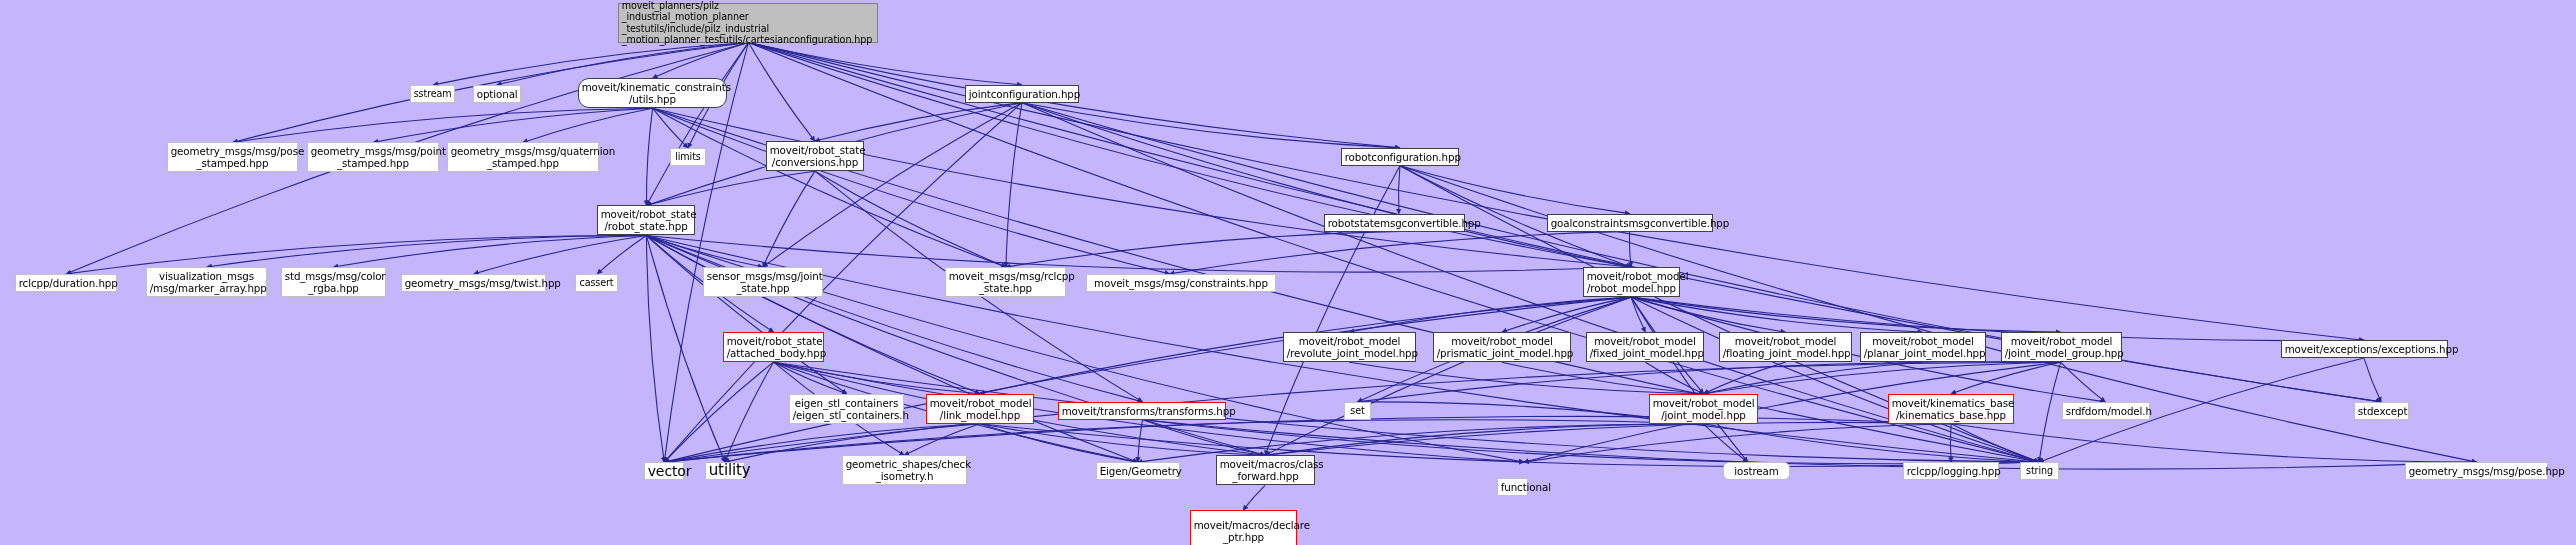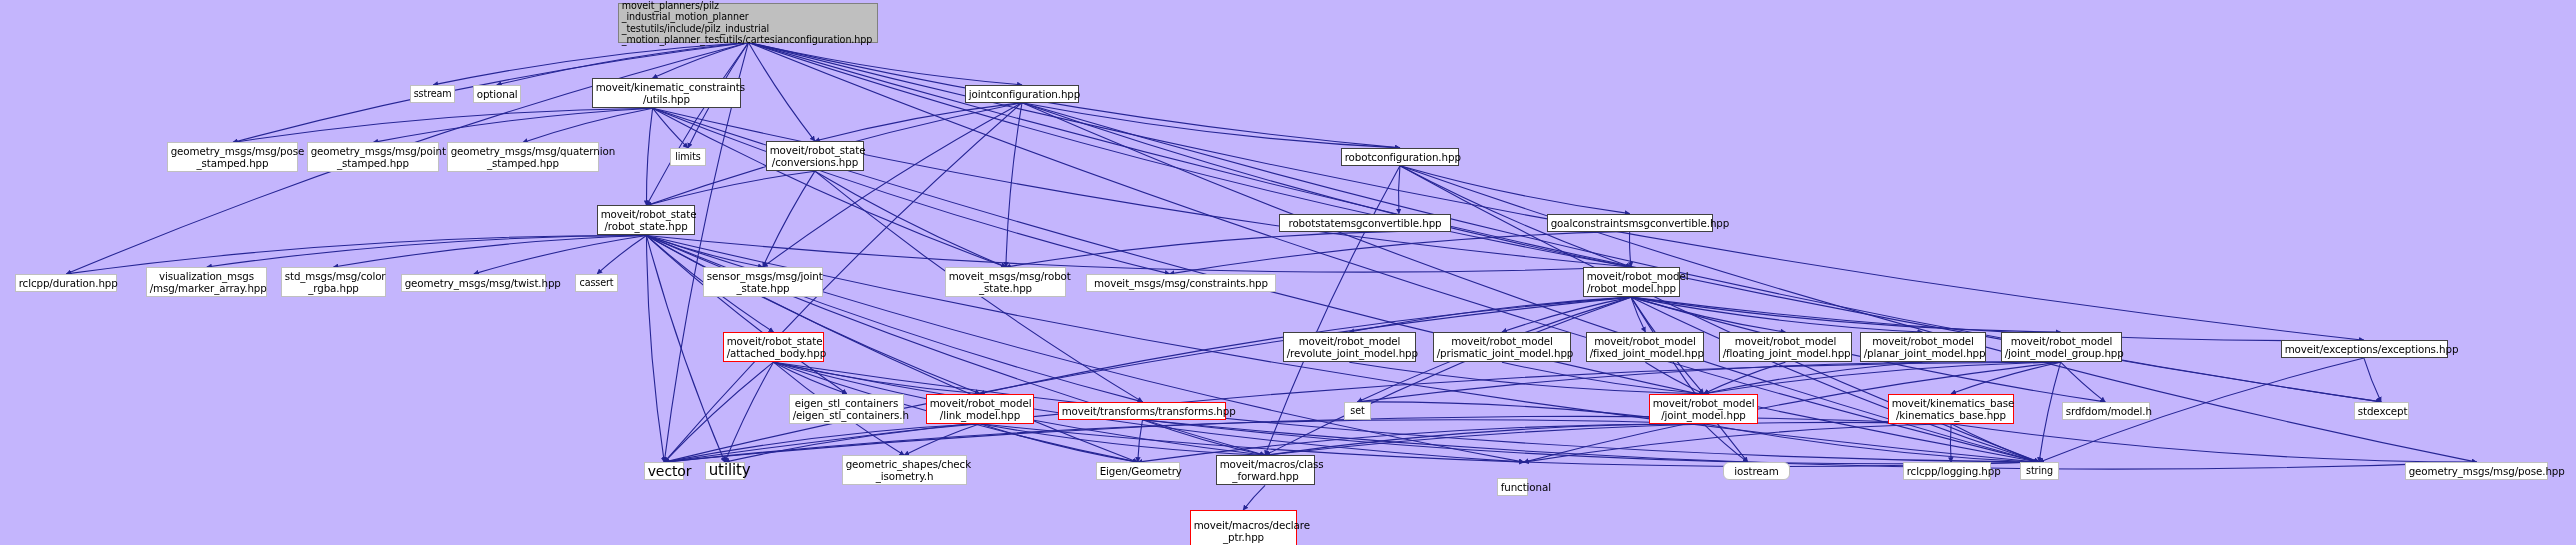--- a/index.html
+++ b/index.html
@@ -172,47 +172,47 @@
         <path d="M 3452 523 Q 3209.43 582.3925 2977.5 675" marker-end="url(#arrow)"></path>
       </g>
   </svg>
   <div id="node-layer">
       <div class="node root" style="left: 618px; top: 2.7px; width: 260px; height: 40px; font-size: 9.6px;"><span class="lbl">moveit_planners/pilz
 _industrial_motion_planner
 _testutils/include/pilz_industrial
 _motion_planner_testutils/cartesianconfiguration.hpp</span></div>
       <div class="node light" style="left: 410px; top: 85px; width: 45px; height: 18px; font-size: 9.6px;"><span class="lbl">sstream</span></div>
       <div class="node light" style="left: 473px; top: 85px; width: 48px; height: 18px;"><span class="lbl">optional</span></div>
-      <div class="node dark" style="left: 592px; top: 78px; width: 149px; height: 30px;"><span class="lbl">moveit/kinematic_constraints
+      <div class="node dark" style="left: 578px; top: 78px; width: 149px; height: 30px; border-radius: 11px;"><span class="lbl">moveit/kinematic_constraints
 /utils.hpp</span></div>
       <div class="node dark" style="left: 965px; top: 85px; width: 114px; height: 18px;"><span class="lbl">jointconfiguration.hpp</span></div>
       <div class="node light" style="left: 167px; top: 142px; width: 131px; height: 30px;"><span class="lbl">geometry_msgs/msg/pose
 _stamped.hpp</span></div>
       <div class="node light" style="left: 307px; top: 142px; width: 132px; height: 30px;"><span class="lbl">geometry_msgs/msg/point
 _stamped.hpp</span></div>
       <div class="node light" style="left: 447px; top: 142px; width: 152px; height: 30px;"><span class="lbl">geometry_msgs/msg/quaternion
 _stamped.hpp</span></div>
       <div class="node light" style="left: 670px; top: 148px; width: 36px; height: 18px; font-size: 9.6px;"><span class="lbl">limits</span></div>
       <div class="node dark" style="left: 766px; top: 141px; width: 98px; height: 30px;"><span class="lbl">moveit/robot_state
 /conversions.hpp</span></div>
       <div class="node dark" style="left: 1341px; top: 148px; width: 118px; height: 18px;"><span class="lbl">robotconfiguration.hpp</span></div>
       <div class="node dark" style="left: 597px; top: 205px; width: 98px; height: 30px;"><span class="lbl">moveit/robot_state
 /robot_state.hpp</span></div>
-      <div class="node dark" style="left: 1279px; top: 214px; width: 172px; height: 18px;"><span class="lbl">robotstatemsgconvertible.hpp</span></div>
+      <div class="node dark" style="left: 1324px; top: 214px; width: 141px; height: 18px;"><span class="lbl">robotstatemsgconvertible.hpp</span></div>
       <div class="node dark" style="left: 1547px; top: 214px; width: 166px; height: 18px;"><span class="lbl">goalconstraintsmsgconvertible.hpp</span></div>
       <div class="node light" style="left: 15px; top: 274px; width: 102px; height: 18px;"><span class="lbl">rclcpp/duration.hpp</span></div>
       <div class="node light" style="left: 146px; top: 267px; width: 121px; height: 30px;"><span class="lbl">visualization_msgs
 /msg/marker_array.hpp</span></div>
       <div class="node light" style="left: 281px; top: 267px; width: 105px; height: 30px;"><span class="lbl">std_msgs/msg/color
 _rgba.hpp</span></div>
       <div class="node light" style="left: 401px; top: 274px; width: 145px; height: 18px;"><span class="lbl">geometry_msgs/msg/twist.hpp</span></div>
       <div class="node light" style="left: 575px; top: 274px; width: 43px; height: 18px; font-size: 9.6px;"><span class="lbl">cassert</span></div>
       <div class="node light" style="left: 703px; top: 267px; width: 120px; height: 30px;"><span class="lbl">sensor_msgs/msg/joint
 _state.hpp</span></div>
-      <div class="node light" style="left: 945px; top: 267px; width: 121px; height: 30px;"><span class="lbl">moveit_msgs/msg/robot
+      <div class="node light" style="left: 945px; top: 267px; width: 121px; height: 30px;"><span class="lbl">moveit_msgs/msg/rclcpp
 _state.hpp</span></div>
       <div class="node light" style="left: 1086px; top: 274px; width: 190px; height: 18px;"><span class="lbl">moveit_msgs/msg/constraints.hpp</span></div>
       <div class="node dark" style="left: 1583px; top: 267px; width: 97px; height: 30px;"><span class="lbl">moveit/robot_model
 /robot_model.hpp</span></div>
       <div class="node red" style="left: 723px; top: 332px; width: 101px; height: 30px;"><span class="lbl">moveit/robot_state
 /attached_body.hpp</span></div>
       <div class="node dark" style="left: 1283px; top: 332px; width: 133px; height: 30px;"><span class="lbl">moveit/robot_model
 /revolute_joint_model.hpp</span></div>
       <div class="node dark" style="left: 1433px; top: 332px; width: 138px; height: 30px;"><span class="lbl">moveit/robot_model
 /prismatic_joint_model.hpp</span></div>
@@ -239,20 +239,20 @@
       <div class="node light" style="left: 2354px; top: 402px; width: 55px; height: 18px;"><span class="lbl">stdexcept</span></div>
       <div class="node light" style="left: 644px; top: 462px; width: 40px; height: 18px; font-size: 14px;"><span class="lbl">vector</span></div>
       <div class="node light" style="left: 705px; top: 462px; width: 40px; height: 18px; font-size: 15px;"><span class="lbl">utility</span></div>
       <div class="node light" style="left: 842px; top: 455px; width: 125px; height: 30px;"><span class="lbl">geometric_shapes/check
 _isometry.h</span></div>
       <div class="node light" style="left: 1096px; top: 462px; width: 84px; height: 18px;"><span class="lbl">Eigen/Geometry</span></div>
       <div class="node dark" style="left: 1216px; top: 455px; width: 99px; height: 30px;"><span class="lbl">moveit/macros/class
 _forward.hpp</span></div>
       <div class="node light" style="left: 1497px; top: 462px; width: 31px; height: 18px; margin-top: 16px;"><span class="lbl">functional</span></div>
       <div class="node light" style="left: 1723px; top: 462px; width: 67px; height: 18px; border-radius: 6px;"><span class="lbl">iostream</span></div>
-      <div class="node light" style="left: 1903px; top: 462px; width: 88px; height: 18px;"><span class="lbl">rclcpp/logging.hpp</span></div>
+      <div class="node light" style="left: 1903px; top: 462px; width: 96px; height: 18px;"><span class="lbl">rclcpp/logging.hpp</span></div>
       <div class="node light" style="left: 2020px; top: 462px; width: 39px; height: 18px; font-size: 9.6px;"><span class="lbl">string</span></div>
       <div class="node light" style="left: 2405px; top: 462px; width: 143px; height: 18px;"><span class="lbl">geometry_msgs/msg/pose.hpp</span></div>
       <div class="node red" style="left: 1190px; top: 510px; width: 107px; height: 42px;"><span class="lbl">moveit/macros/declare
 _ptr.hpp</span></div>
     </div>
 </div>
 
 
 </body></html>

